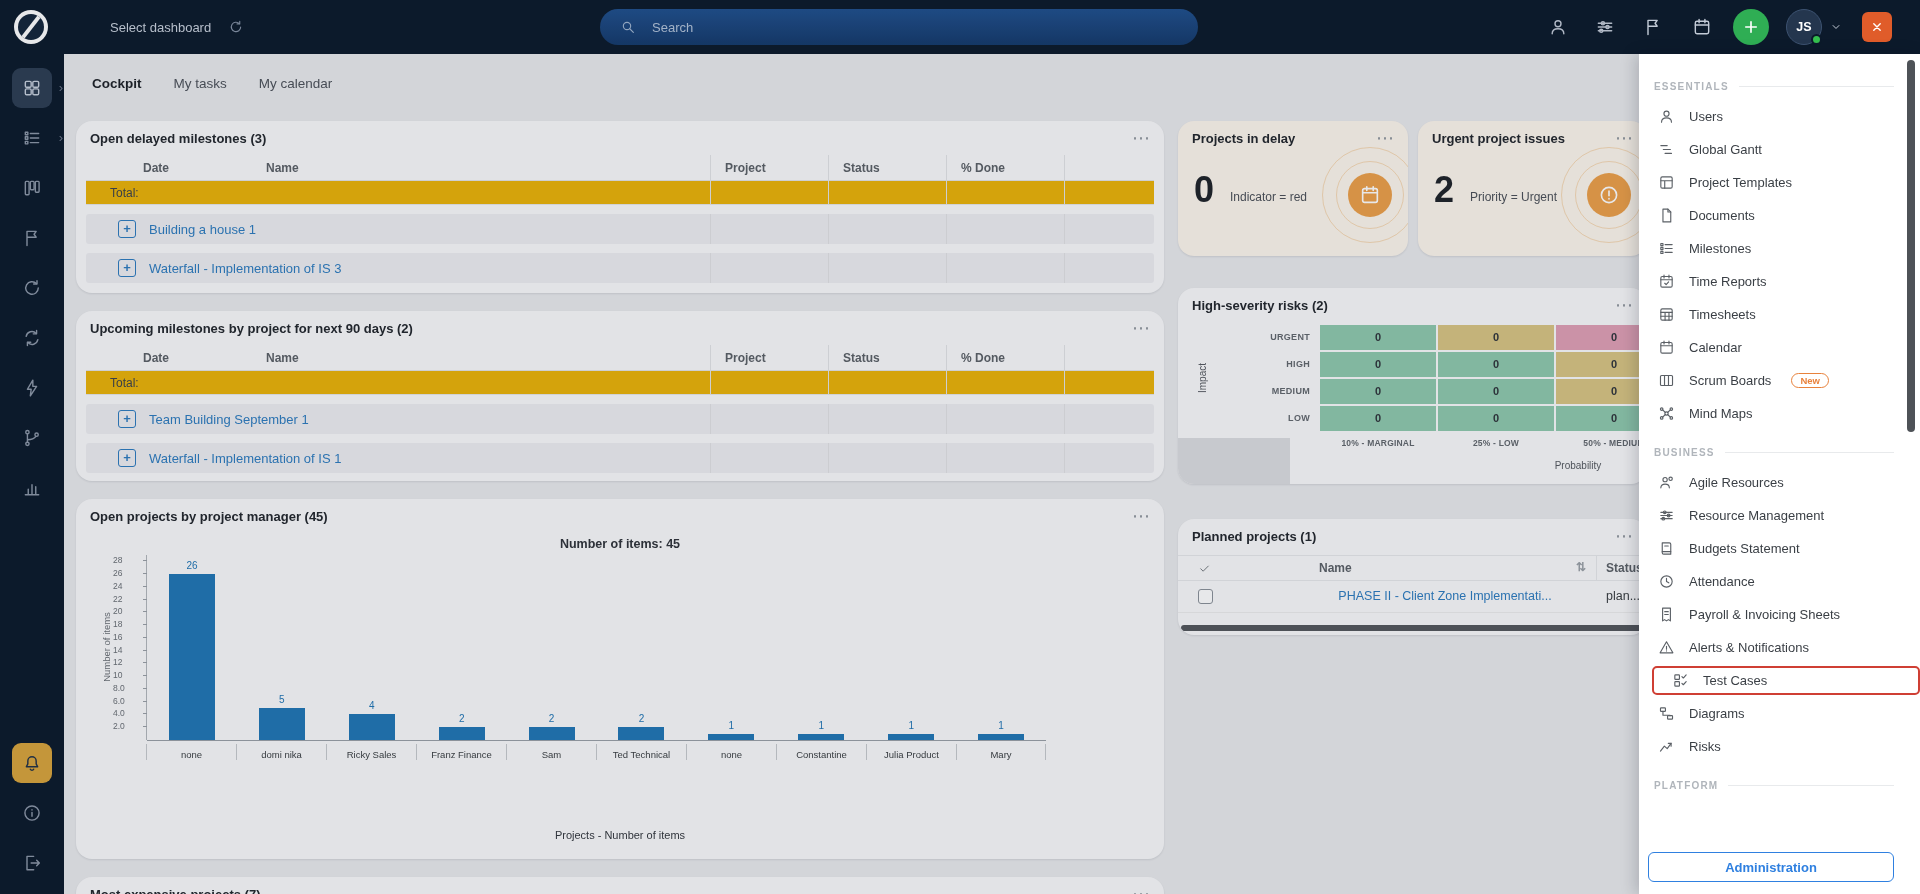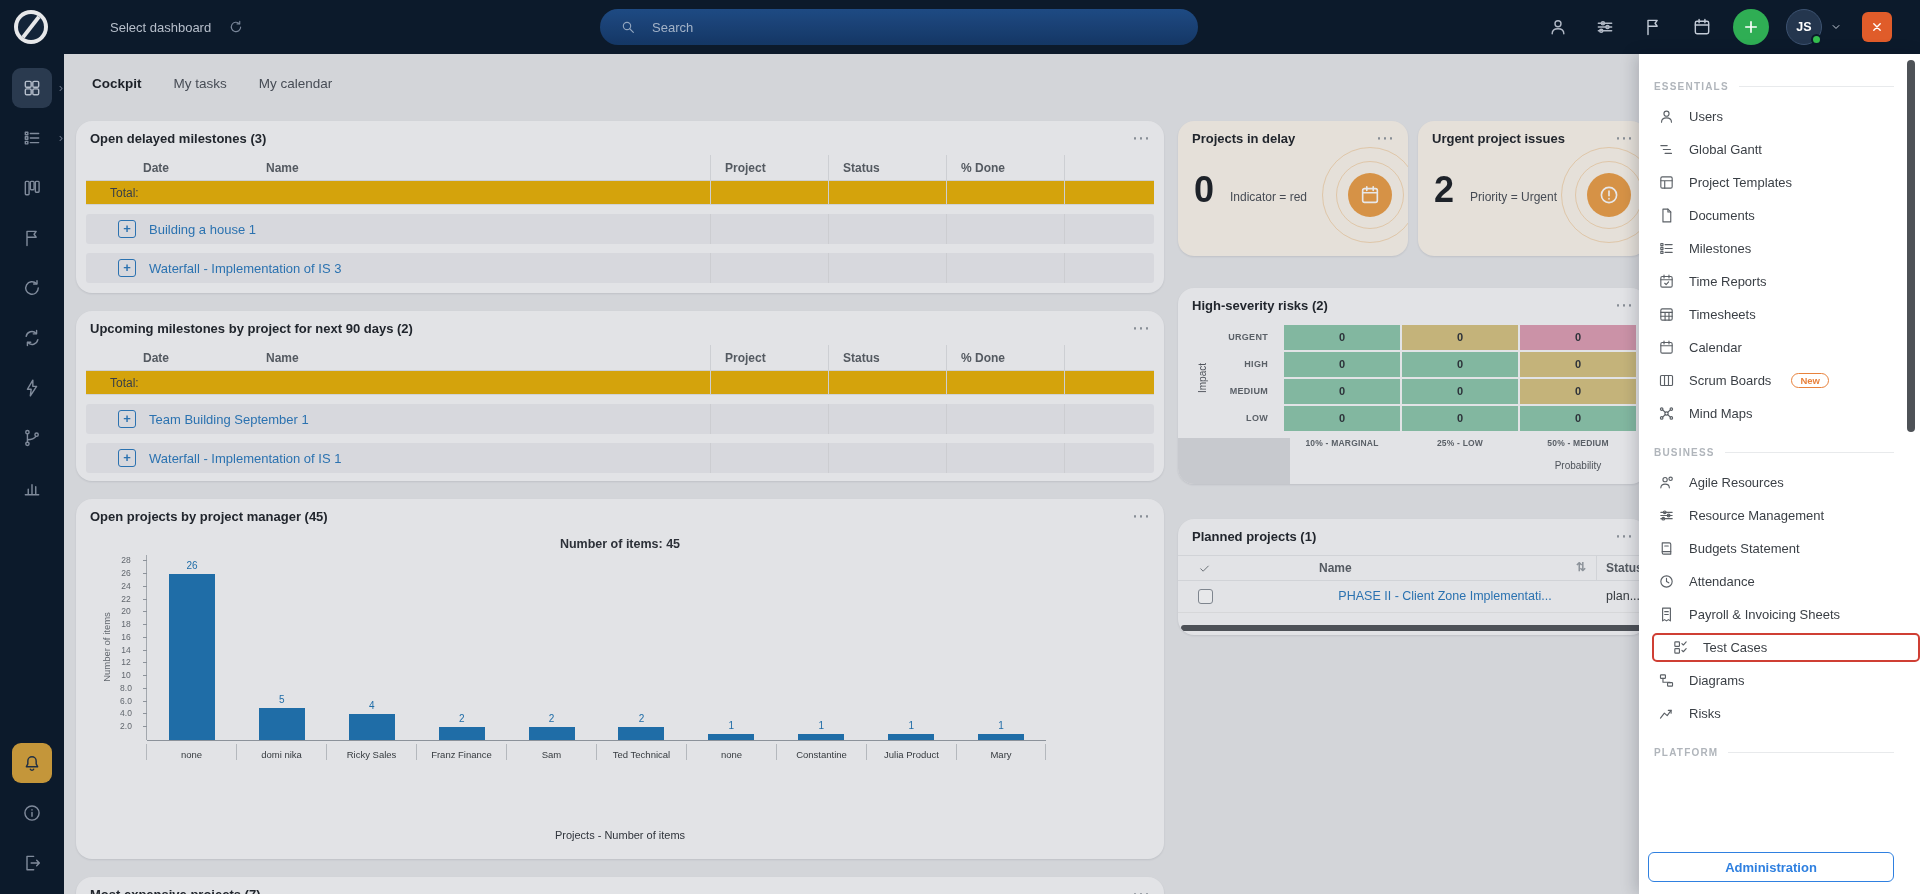--- a/index.html
+++ b/index.html
@@ -65,21 +65,21 @@
 .mt-row{height:30px;background:#eeeef1;border-radius:3px;margin-top:9px;align-items:center}
 .mt-main{grid-column:1/3;display:flex;align-items:center;gap:13px;padding-left:32px}
 .plus{width:18px;height:18px;border:1.5px solid #2e7cbf;border-radius:3px;color:#2e7cbf;font-size:13px;font-weight:700;line-height:15px;text-align:center;cursor:pointer;flex:none}
 .mt-link{font-size:13px;color:#2e7cbf;text-decoration:none;cursor:pointer}
 
 
 .p-chart{height:360px}
 .ch-title{position:absolute;left:0;right:0;top:38px;text-align:center;font-size:12.5px;font-weight:700;color:#30343a}
 .ch-ylabel{position:absolute;left:30px;top:148px;transform:translate(-50%,-50%) rotate(-90deg);font-size:9.5px;color:#6a6f75;white-space:nowrap}
 .ch-plot{position:absolute;left:70px;top:56px;width:900px;height:185px;border-left:1px solid #b3b7bb}
-.ch-tick{position:absolute;right:100%;margin-right:8px;font-size:8.5px;color:#6a6f75;width:26px;text-align:center}
+.ch-tick{position:absolute;right:100%;margin-right:8px;font-size:8.5px;color:#6a6f75;width:26px;text-align:left}
 .ch-tickmark{position:absolute;left:-4px;width:4px;height:1px;background:#9aa0a6}
 .ch-bars{position:absolute;inset:0;display:flex;align-items:flex-end}
 .ch-slot{width:90px;height:100%;position:relative;display:flex;align-items:flex-end;justify-content:center}
 .ch-bar{width:46px}
 .ch-val{position:absolute;left:0;right:0;text-align:center;font-size:10px;color:#2176b5}
 .ch-base{position:absolute;left:0;right:0;bottom:-1px;height:1px;background:#9aa0a6}
 .ch-xlabels{position:absolute;left:70px;top:245px;width:900px;display:flex}
 .ch-cat{width:90px;text-align:center;font-size:9.5px;color:#3c4043;padding-top:5px;height:16px;border-left:1px solid #c7cacd;overflow:hidden;white-space:nowrap}
 .ch-cat:last-child{border-right:1px solid #c7cacd}
 .chart-caption{position:absolute;left:0;right:0;bottom:18px;text-align:center;font-size:11px;color:#33373d}
@@ -94,21 +94,21 @@
 .kpi-art{position:absolute;right:16px;top:52px;width:44px;height:44px}
 .kpi-iconc{position:absolute;inset:0;border-radius:50%;background:#eda049;color:#fff;display:flex;align-items:center;justify-content:center}
 .kpi-iconc .svgi{width:22px;height:22px;stroke-width:1.8}
 .kpi-ring{position:absolute;border:1.5px solid rgba(234,160,73,.33);border-radius:50%}
 .r1{inset:-12px}.r2{inset:-26px}
 
 
 .p-risks{height:196px;overflow:hidden;margin-bottom:35px}
 .rk-wrap{position:absolute;left:0;top:37px}
 .rk-row{display:flex;margin-bottom:2px}
-.rk-lab{width:106px;flex:none;text-align:right;padding-right:16px;font-size:9px;font-weight:700;color:#63686e;line-height:25px;letter-spacing:.3px}
+.rk-lab{width:142px;flex:none;text-align:right;padding-right:10px;font-size:9px;font-weight:700;color:#63686e;line-height:25px;letter-spacing:.3px}
 .rk-cell{width:116px;margin-right:2px;height:25px;flex:none;text-align:center;line-height:25px;font-size:11px;font-weight:700;color:#30353b;cursor:pointer}
 .rk-flab{width:116px;margin-right:2px;flex:none;text-align:center;font-size:8.5px;font-weight:700;color:#63686e;padding-top:6px;letter-spacing:.2px;line-height:1.1}
 .rk-prob{position:absolute;left:230px;top:172px;width:340px;text-align:center;font-size:10px;color:#55595f}
 .rk-impact{position:absolute;left:24px;top:90px;transform:translate(-50%,-50%) rotate(-90deg);font-size:10px;color:#55595f}
 .rk-corner{position:absolute;left:0;bottom:0;width:112px;height:46px;background:#dcdde0;border-bottom-left-radius:8px}
 
 
 .p-planned{height:116px;overflow:hidden}
 .pp-head{position:absolute;left:0;right:0;top:36px;height:26px;border-top:1px solid #e7e8ea;border-bottom:1px solid #e7e8ea;font-size:12px;color:#5c6167;font-weight:700}
 .pp-checkh{position:absolute;left:20px;top:6px;width:13px;height:13px;color:#6a6f75}
@@ -776,20 +776,29 @@
         </div>
         <div class="menu-item">
           <span class="mi-icon">
             <svg class="svgi" viewBox="0 0 24 24" aria-hidden="true">
               <path d="M6.5 3h11v18l-2.75-1.8L12 21l-2.75-1.8L6.5 21z"></path>
               <path d="M9.5 8h5M9.5 12h5"></path>
             </svg>
           </span>
           <span class="mi-label">Payroll &amp; Invoicing Sheets</span>
         </div>
+        <div class="menu-item">
+          <span class="mi-icon">
+            <svg class="svgi" viewBox="0 0 24 24" aria-hidden="true">
+              <path d="M12 4 21 19.5H3z"></path>
+              <path d="M12 10.2v4.3M12 16.8v.2"></path>
+            </svg>
+          </span>
+          <span class="mi-label">Alerts &amp; Notifications</span>
+        </div>
         <div class="menu-item highlighted" style="border-color: rgb(207, 63, 52);">
           <span class="mi-icon">
             <svg class="svgi" viewBox="0 0 24 24" aria-hidden="true">
               <rect x="4" y="4" width="6.5" height="6.5" rx="1"></rect>
               <rect x="4" y="13.5" width="6.5" height="6.5" rx="1"></rect>
               <path d="M14 6.5l2 2 4-4.5M14 16l2 2 4-4.5"></path>
             </svg>
           </span>
           <span class="mi-label">Test Cases</span>
         </div>

